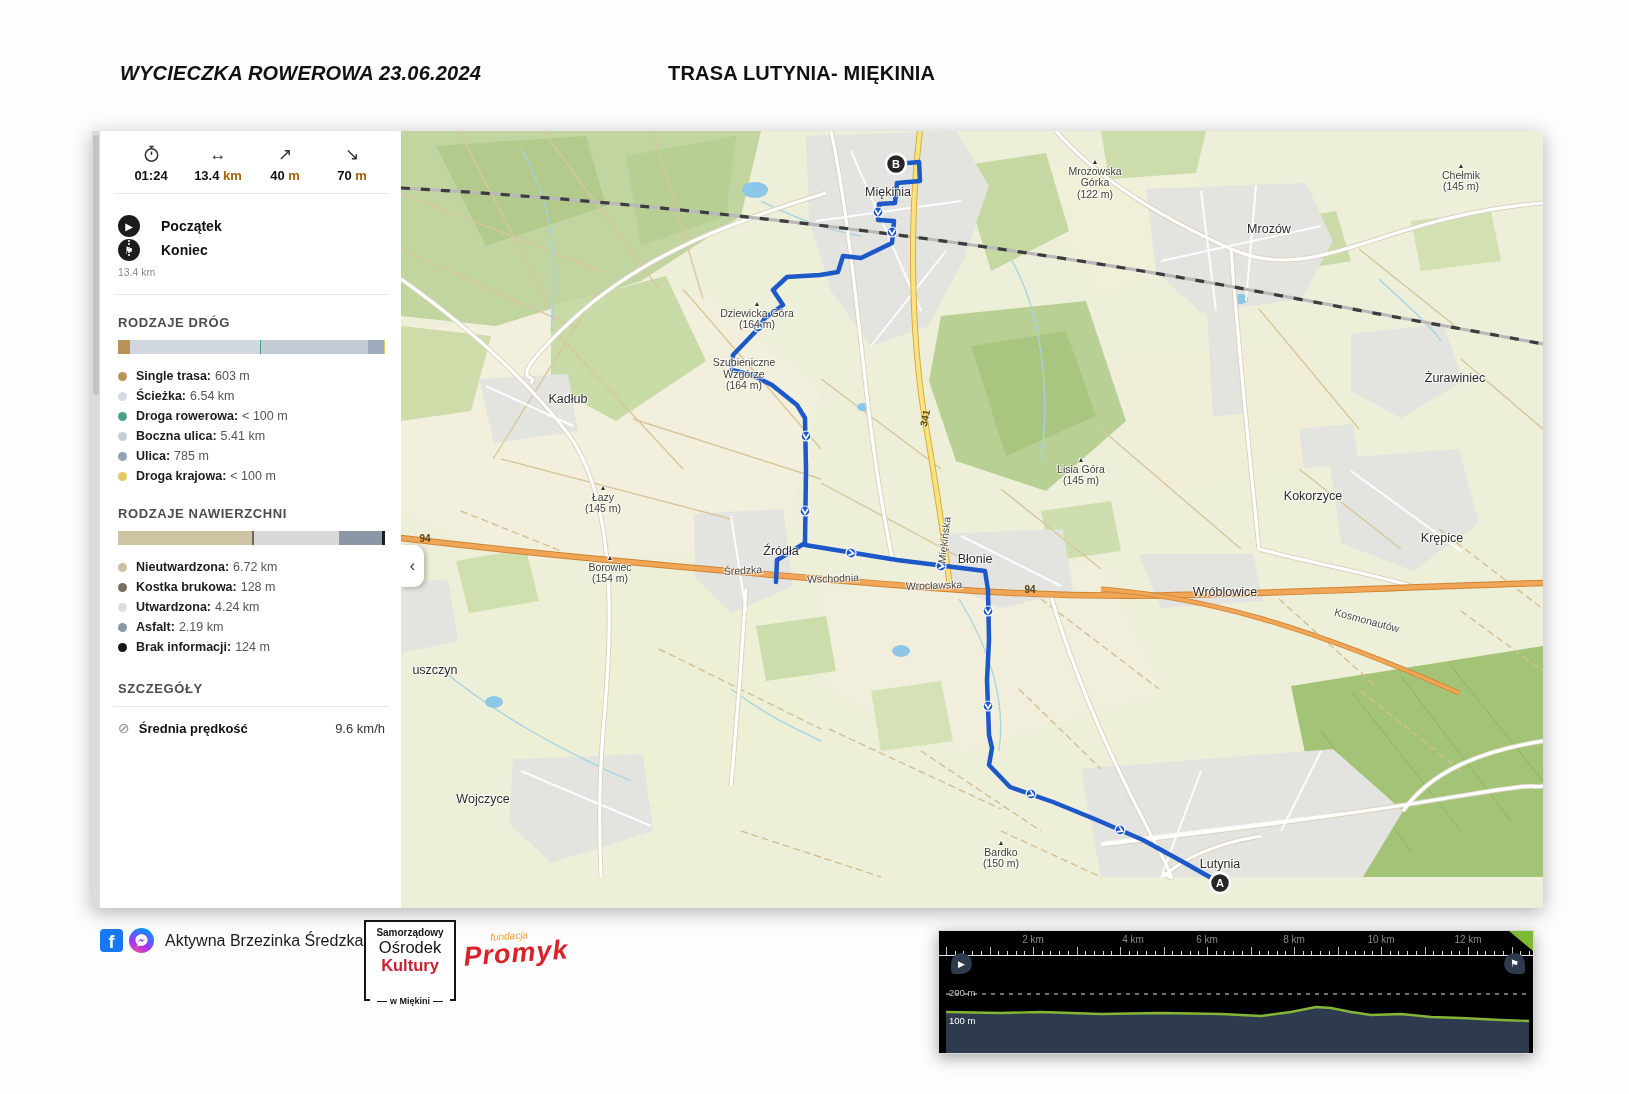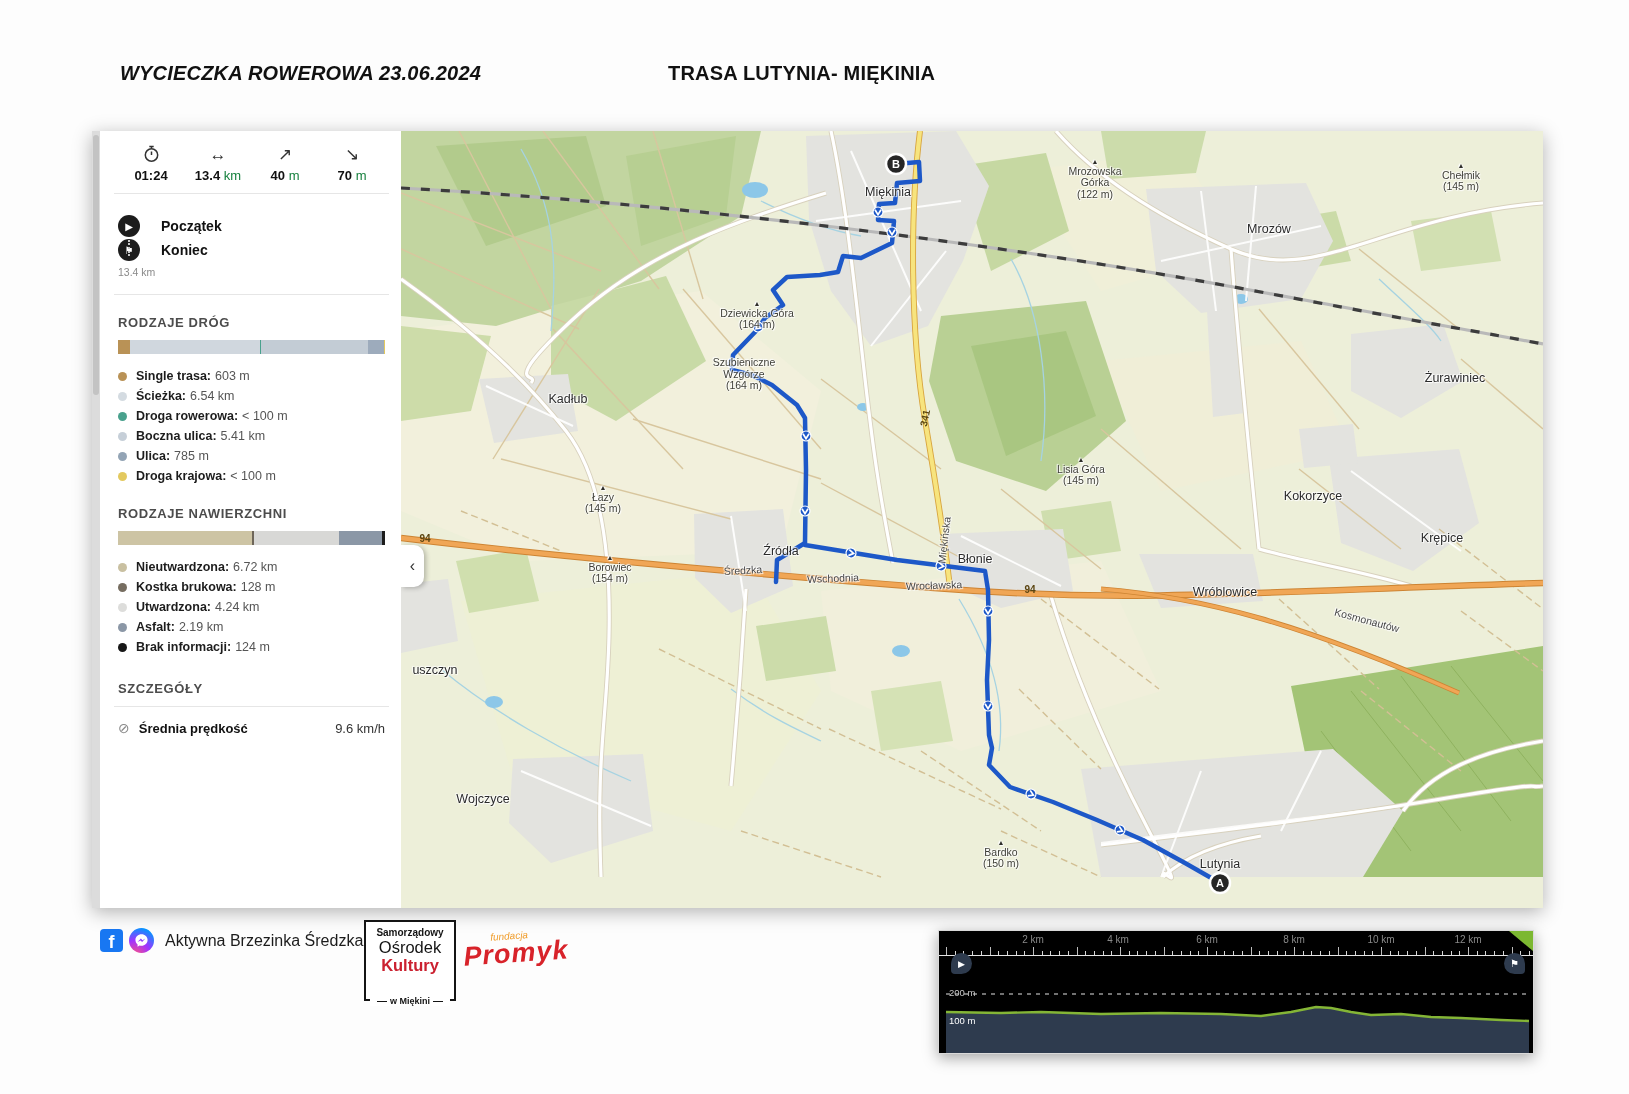--- a/index.html
+++ b/index.html
@@ -13,21 +13,21 @@
               box-shadow:0 4px 18px rgba(0,0,0,.30);display:flex;}
   .sidebar{position:relative;width:309px;height:777px;background:#fff;flex:none;overflow:hidden;}
   .scroll-strip{position:absolute;left:0;top:0;width:8px;height:777px;background:#dcdcdc;}
   .scroll-thumb{position:absolute;left:1px;top:4px;width:6px;height:260px;background:#c3c3c3;border-radius:3px;}
   .sb-inner{margin-left:8px;padding:12px 16px 0 18px;}
   .stats{display:flex;justify-content:space-between;padding:2px 4px 10px 4px;}
   .stat{text-align:center;min-width:58px;}
   .sicon{display:block;height:20px;font-size:17px;color:#333;line-height:20px;}
   .sval{font-size:13px;color:#111;margin-top:3px;}
   .sval b{font-weight:bold;}
-  .sval .unit{font-weight:normal;color:#15803d;}
+  .sval .unit{font-weight:bold;color:#a16207;}
   .divider{border-top:1px solid #e6e6e6;margin:0 -4px;}
   .desc{font-size:13.5px;line-height:1.6;color:#2e2e2e;margin:13px 0 0 0;}
   .badge{background:#3a7bd5;color:#fff;font-size:11.5px;font-weight:bold;padding:2px 8px 3px;border-radius:3px;margin-right:4px;}
   .waypoints{margin-top:20px;position:relative;}
   .wp{display:flex;align-items:center;height:24px;}
   .wicon{width:22px;height:22px;border-radius:50%;background:#1c1c1c;color:#fff;display:inline-flex;
          align-items:center;justify-content:center;font-size:10px;flex:none;}
   .wlabel{font-size:14px;font-weight:bold;margin-left:21px;color:#111;}
   .wp-connector{position:absolute;left:10px;top:26px;height:16px;border-left:2px dotted #c9c9c9;}
   .wp-dist{font-size:10.5px;color:#8a8a8a;margin:4px 0 0 0;}
@@ -619,21 +619,21 @@
       <div class="tick" style="left: 520.3px; height: 4px; background: rgb(216, 216, 216);"></div>
       <div class="tick" style="left: 529px; height: 8px; background: rgb(189, 189, 189);"></div>
       <div class="tick" style="left: 537.7px; height: 4px; background: rgb(216, 216, 216);"></div>
       <div class="tick" style="left: 546.4px; height: 4px; background: rgb(216, 216, 216);"></div>
       <div class="tick" style="left: 555.1px; height: 4px; background: rgb(216, 216, 216);"></div>
       <div class="tick" style="left: 563.8px; height: 4px; background: rgb(216, 216, 216);"></div>
       <div class="tick" style="left: 572.5px; height: 8px; background: rgb(189, 189, 189);"></div>
       <div class="tick" style="left: 581.2px; height: 4px; background: rgb(216, 216, 216);"></div>
       <div class="tick" style="left: 589.9px; height: 4px; background: rgb(216, 216, 216);"></div>
       <div class="klabel" style="left: 94px;">2 km</div>
-      <div class="klabel" style="left: 179px;">4 km</div>
+      <div class="klabel" style="left: 194px;">4 km</div>
       <div class="klabel" style="left: 268px;">6 km</div>
       <div class="klabel" style="left: 355px;">8 km</div>
       <div class="klabel" style="left: 442px;">10 km</div>
       <div class="klabel" style="left: 529px;">12 km</div>
     </div>
   <svg class="elev-svg" width="594" height="122" viewBox="0 0 594 122">
     <line x1="7" y1="63" x2="590" y2="63" stroke="#e3e3e3" stroke-width="1" stroke-dasharray="4 5"></line>
     <path d="M7,81 L62,82 102,81 162,83 222,82 282,83 322,85 352,81 377,76 392,77 412,81 432,84 462,83 492,86 522,87 562,89 590,90 L590,122 7,122 Z" fill="#2e3b4e"></path>
     <path d="M7,81 L62,82 102,81 162,83 222,82 282,83 322,85 352,81 377,76 392,77 412,81 432,84 462,83 492,86 522,87 562,89 590,90" fill="none" stroke="#84b536" stroke-width="2.4"></path>
   </svg>

